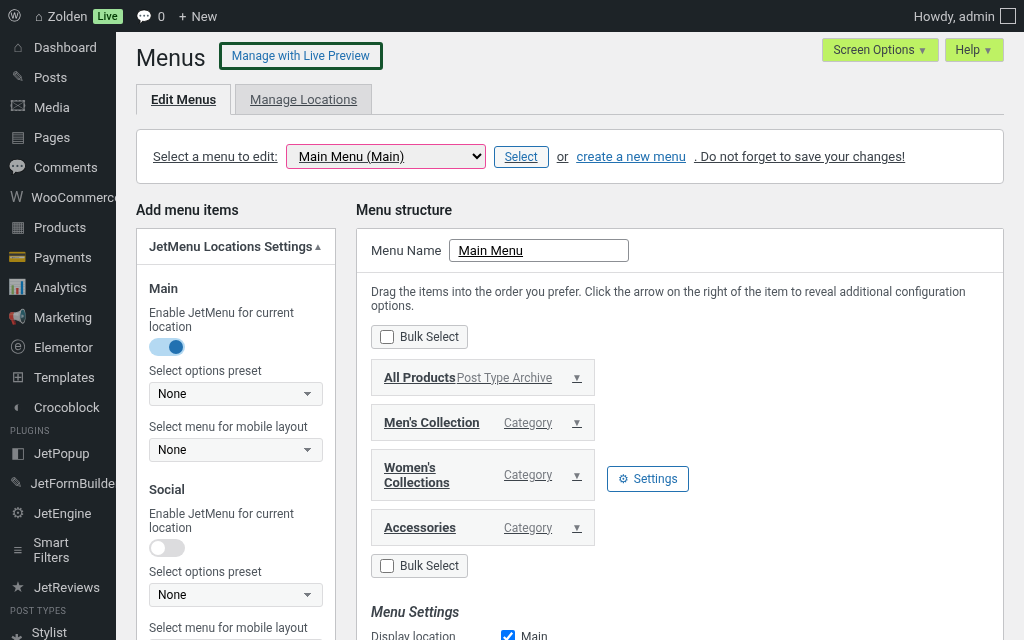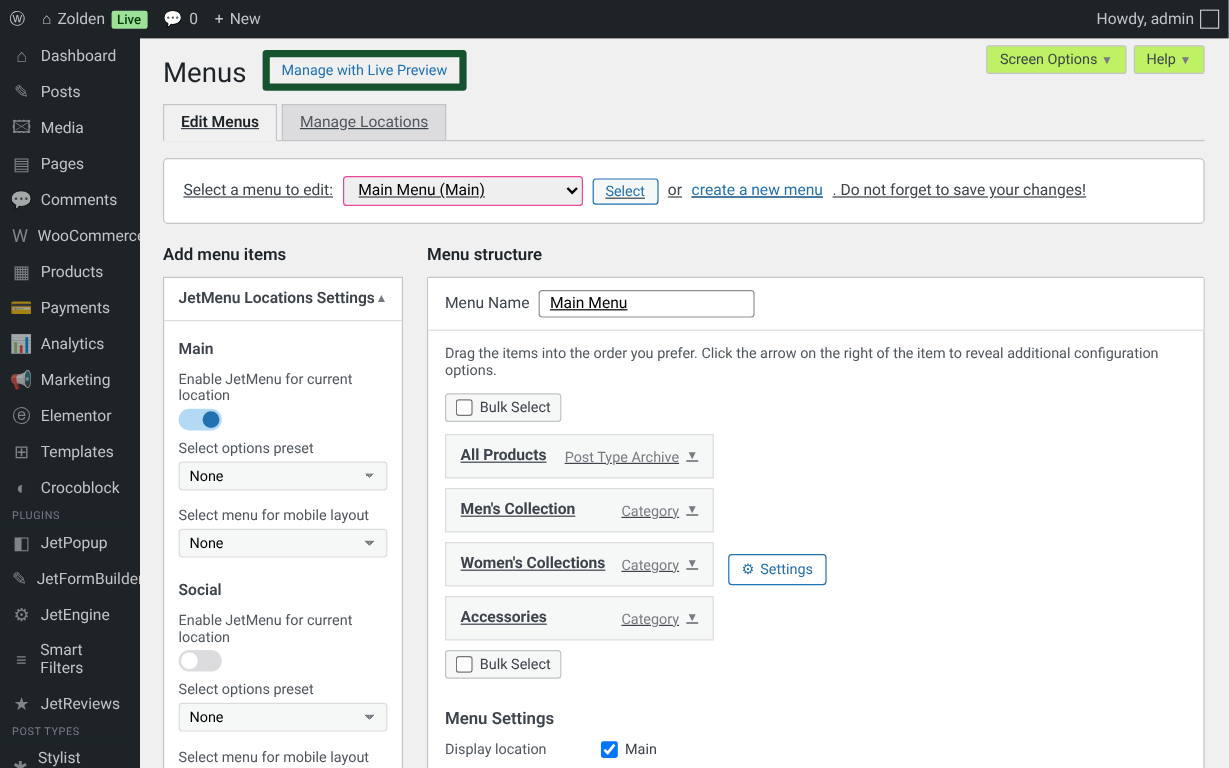--- a/index.html
+++ b/index.html
@@ -11,21 +11,21 @@
 .user-box { width:16px; height:16px; border:1px solid #c3c4c7; }
 .layout { display:flex; height:608px; }
 .sidebar { background:#1d2327; width:116px; overflow-y:auto; }
 .sidebar-item { display:flex; align-items:center; gap:8px; padding:7px 10px; color:#c3c4c7; cursor:pointer; font-size:13px; }
 .sidebar-item .icon { width:16px; height:16px; display:flex; align-items:center; justify-content:center; font-size:15px; opacity:.6; }
 .sidebar-label { background:#1d2327; color:#787c82; font-size:9px; padding:4px 10px 2px; letter-spacing:.5px; }
 .content { flex:1; overflow-y:auto; padding:10px 20px 20px; position:relative; }
 .top-actions { position:absolute; right:20px; top:6px; display:flex; gap:6px; }
 .top-action { background:#bef264; border:1px solid #c3c4c7; padding:4px 10px; font-size:12px; cursor:pointer; border-radius:2px; }
 h1 { font-size:23px; font-weight:400; color:#1d2327; display:inline-block; margin-right:10px; margin-bottom:12px; }
-.preview-btn { display:inline-block; border:6px solid #14532d; color:#2271b1; padding:4px 10px; font-size:12px; border-radius:3px; cursor:pointer; vertical-align:6px; }
+.preview-btn { display:inline-block; border:3px solid #14532d; color:#2271b1; padding:4px 10px; font-size:12px; border-radius:3px; cursor:pointer; vertical-align:6px; }
 .tabs { border-bottom:1px solid #c3c4c7; display:flex;text-decoration:underline; }
 .tab { padding:7px 14px; border:1px solid #c3c4c7; border-bottom:none; background:#dcdcde; cursor:pointer; margin-right:4px; color:#50575e; font-size:13px; }
 .tab.active { background:#f0f0f1; border-bottom:1px solid #f0f0f1; margin-bottom:-1px; color:#1d2327; font-weight:600; }
 .select-row { background:#fff; border:1px solid #c3c4c7; border-radius:4px; padding:14px 16px; margin:14px 0 18px; display:flex; align-items:center; gap:8px; font-size:13px;text-decoration:underline; }
 .select-row select { font-size:13px; padding:3px 36px 3px 8px; border:1px solid #ec4899; border-radius:3px; min-width:200px; }
 .select-btn { border:1px solid #2271b1; color:#2271b1; background:#f6f7f7; padding:3px 10px; border-radius:3px; cursor:pointer; font-size:12px; }
 .link { color:#2271b1; text-decoration:underline; cursor:pointer; }
 .cols { display:flex; gap:20px; }
 .col-left { width:200px; }
 .col-right { flex:1; }
@@ -41,24 +41,24 @@
 .toggle.off::after { content:""; position:absolute; left:2px; top:2px; width:14px; height:14px; background:#fff; border-radius:50%; }
 .mini-select { width:100%; padding:4px 8px; border:1px solid #dcdcde; background:#f6f7f7; border-radius:3px; font-size:12px; margin-bottom:6px; appearance:none; background-image:linear-gradient(45deg,transparent 50%,#787c82 50%),linear-gradient(135deg,#787c82 50%,transparent 50%); background-position:calc(100% - 14px) 50%,calc(100% - 10px) 50%; background-size:4px 4px; background-repeat:no-repeat; }
 .struct-box { border:1px solid #c3c4c7; background:#fff; border-radius:2px; }
 .struct-hdr { padding:10px 14px; border-bottom:1px solid #dcdcde; display:flex; align-items:center; gap:8px; background:#fff; }
 .struct-hdr label { font-size:13px; }
 .struct-hdr input[type=text] { border:1px solid #8c8f94; padding:3px 8px; font-size:13px; border-radius:3px; width:180px;text-decoration:underline; }
 .struct-inner { padding:12px 14px; }
 .hint { font-size:12px; color:#50575e; margin-bottom:12px; }
 .bulk { display:inline-flex; align-items:center; gap:6px; border:1px solid #c3c4c7; padding:4px 8px; border-radius:3px; background:#f6f7f7; font-size:12px; margin-bottom:10px; }
 .menu-item { border:1px solid #dcdcde; background:#f6f7f7; display:flex; align-items:center; justify-content:space-between; padding:10px 12px; margin-bottom:8px; width:224px; cursor:move; font-size:13px;text-decoration:underline; }
-.menu-item .type { color:#787c82; font-size:12px; display:flex; align-items:center; gap:6px; }
+.menu-item .type { color:#787c82; font-size:12px; display:flex; align-items:center; gap:20px; }
 .menu-item-row { display:flex; align-items:center; gap:12px; }
 .settings-btn { border:1px solid #2271b1; color:#2271b1; background:#fff; padding:5px 10px; border-radius:3px; font-size:12px; display:flex; align-items:center; gap:5px; cursor:pointer; }
-.ms-title { font-size:14px; font-weight:600; margin:16px 0 10px; }
+.ms-title { font-size:14px; font-weight:600; margin:16px 0 10px;font-style:italic; }
 .ms-row { display:flex; align-items:flex-start; margin-bottom:8px; font-size:12px; }
 .ms-row .lbl { width:130px; color:#50575e; }
 .ms-row label { display:flex; align-items:center; gap:6px; margin-bottom:4px; }
 .chev { color:#787c82; font-size:10px; }
 input[type=checkbox] { width:14px; height:14px; }
 </style>
 </head>
 <body>
 
 <div class="topbar">

